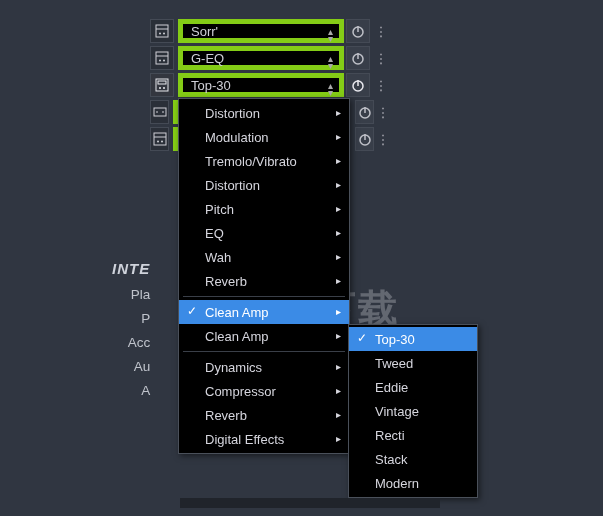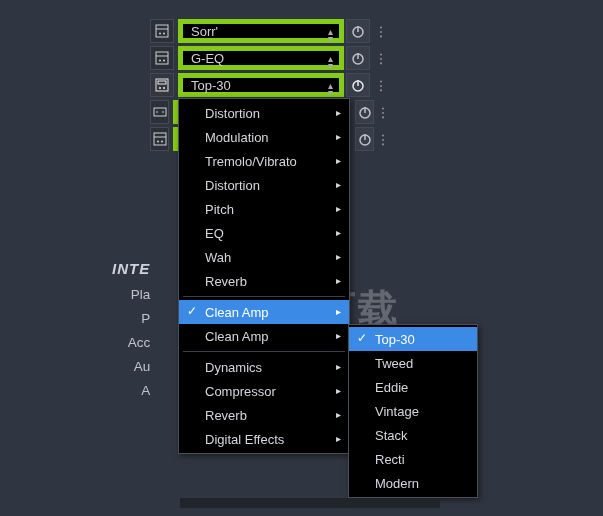--- a/index.html
+++ b/index.html
@@ -380,24 +380,24 @@
   <div class="menu-item">
       <span>Tweed</span>
     </div>
   <div class="menu-item">
       <span>Eddie</span>
     </div>
   <div class="menu-item">
       <span>Vintage</span>
     </div>
   <div class="menu-item">
+      <span>Recti</span>
+    </div>
+  <div class="menu-item">
       <span>Stack</span>
     </div>
   <div class="menu-item">
-      <span>Recti</span>
-    </div>
-  <div class="menu-item">
       <span>Modern</span>
     </div>
 
 </div>
 
 <div class="bottom-strip"></div>
 
 </body></html>

